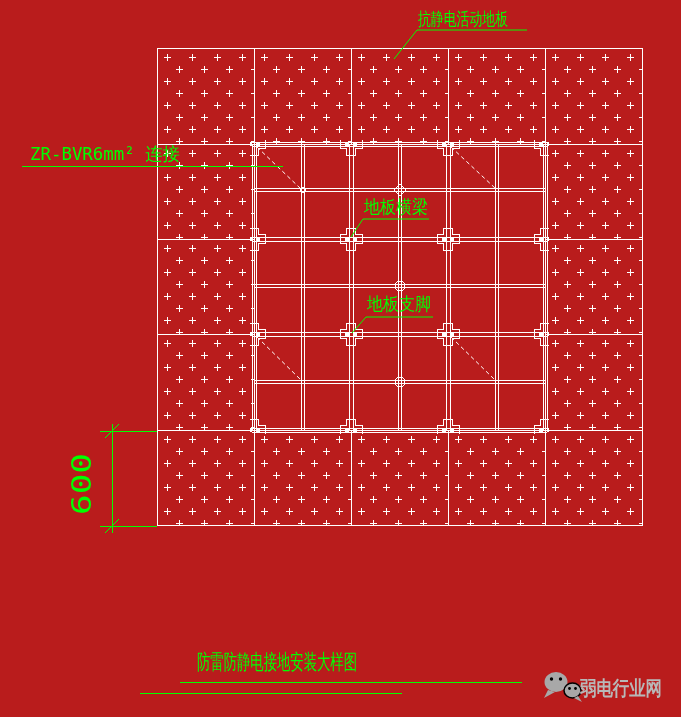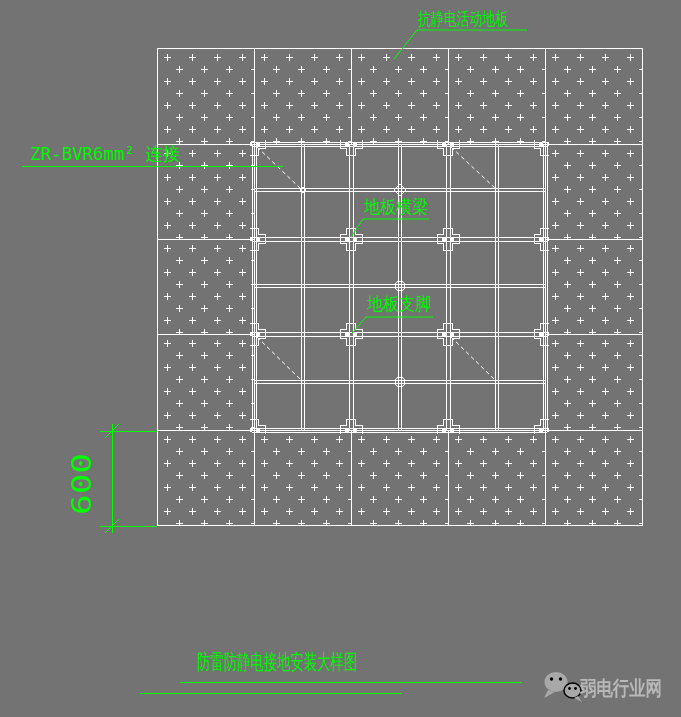--- a/index.html
+++ b/index.html
@@ -1,16 +1,16 @@
 <!DOCTYPE html>
 <html><head>
 <meta charset="utf-8">
 <style>
   html,body{margin:0;padding:0;background:#000;}
-  .canvas{position:relative;width:681px;height:717px;background:#737373;overflow:hidden;
+  .canvas{position:relative;width:681px;height:717px;background:#b91c1c;overflow:hidden;
           font-family:"DejaVu Sans Mono","DejaVu Sans",sans-serif;text-decoration:underline;}
   svg{display:block;}
   .white-line{stroke:#ffffff;stroke-width:1;fill:none;}
   .green{stroke:#00ff00;stroke-width:1;fill:none;}
   .green-text{fill:#00ff00;stroke:none;font-family:"DejaVu Sans Mono","DejaVu Sans",sans-serif;}
   .gray-text{fill:#b8b8b8;stroke:none;font-weight:bold;font-family:"DejaVu Sans","Liberation Sans",sans-serif;}
 </style>
 </head>
 <body>
 

